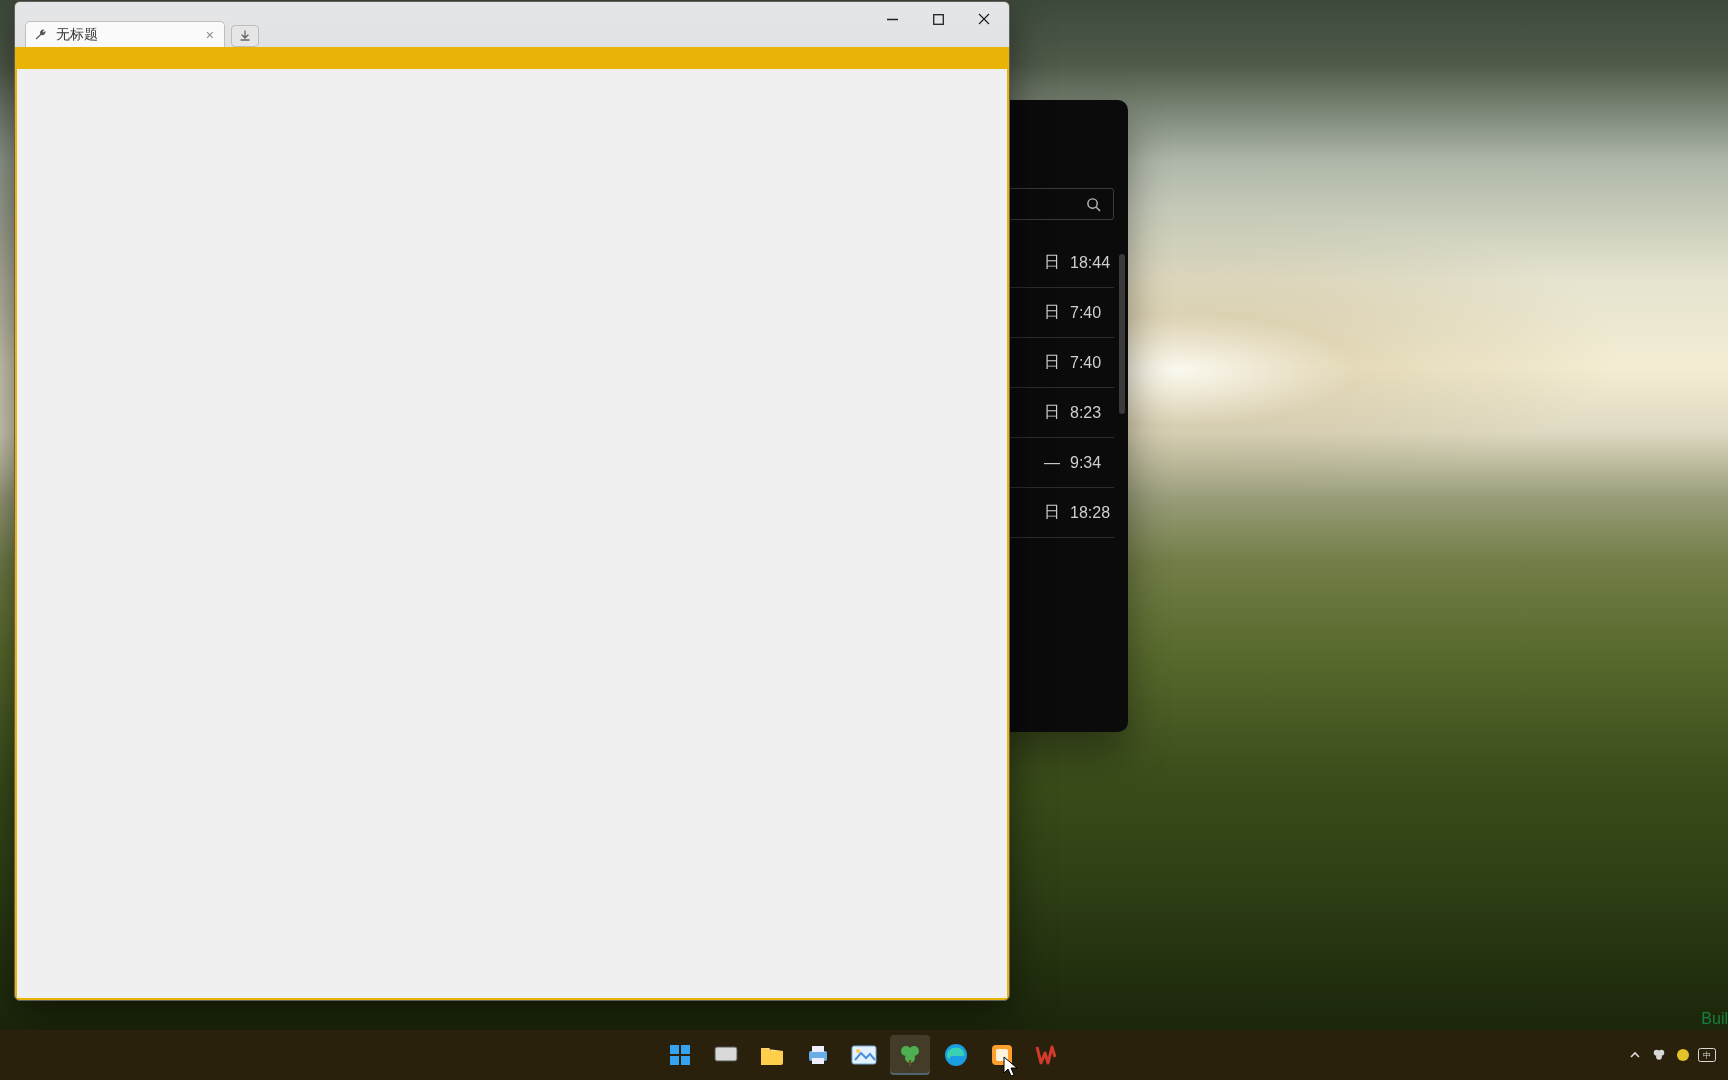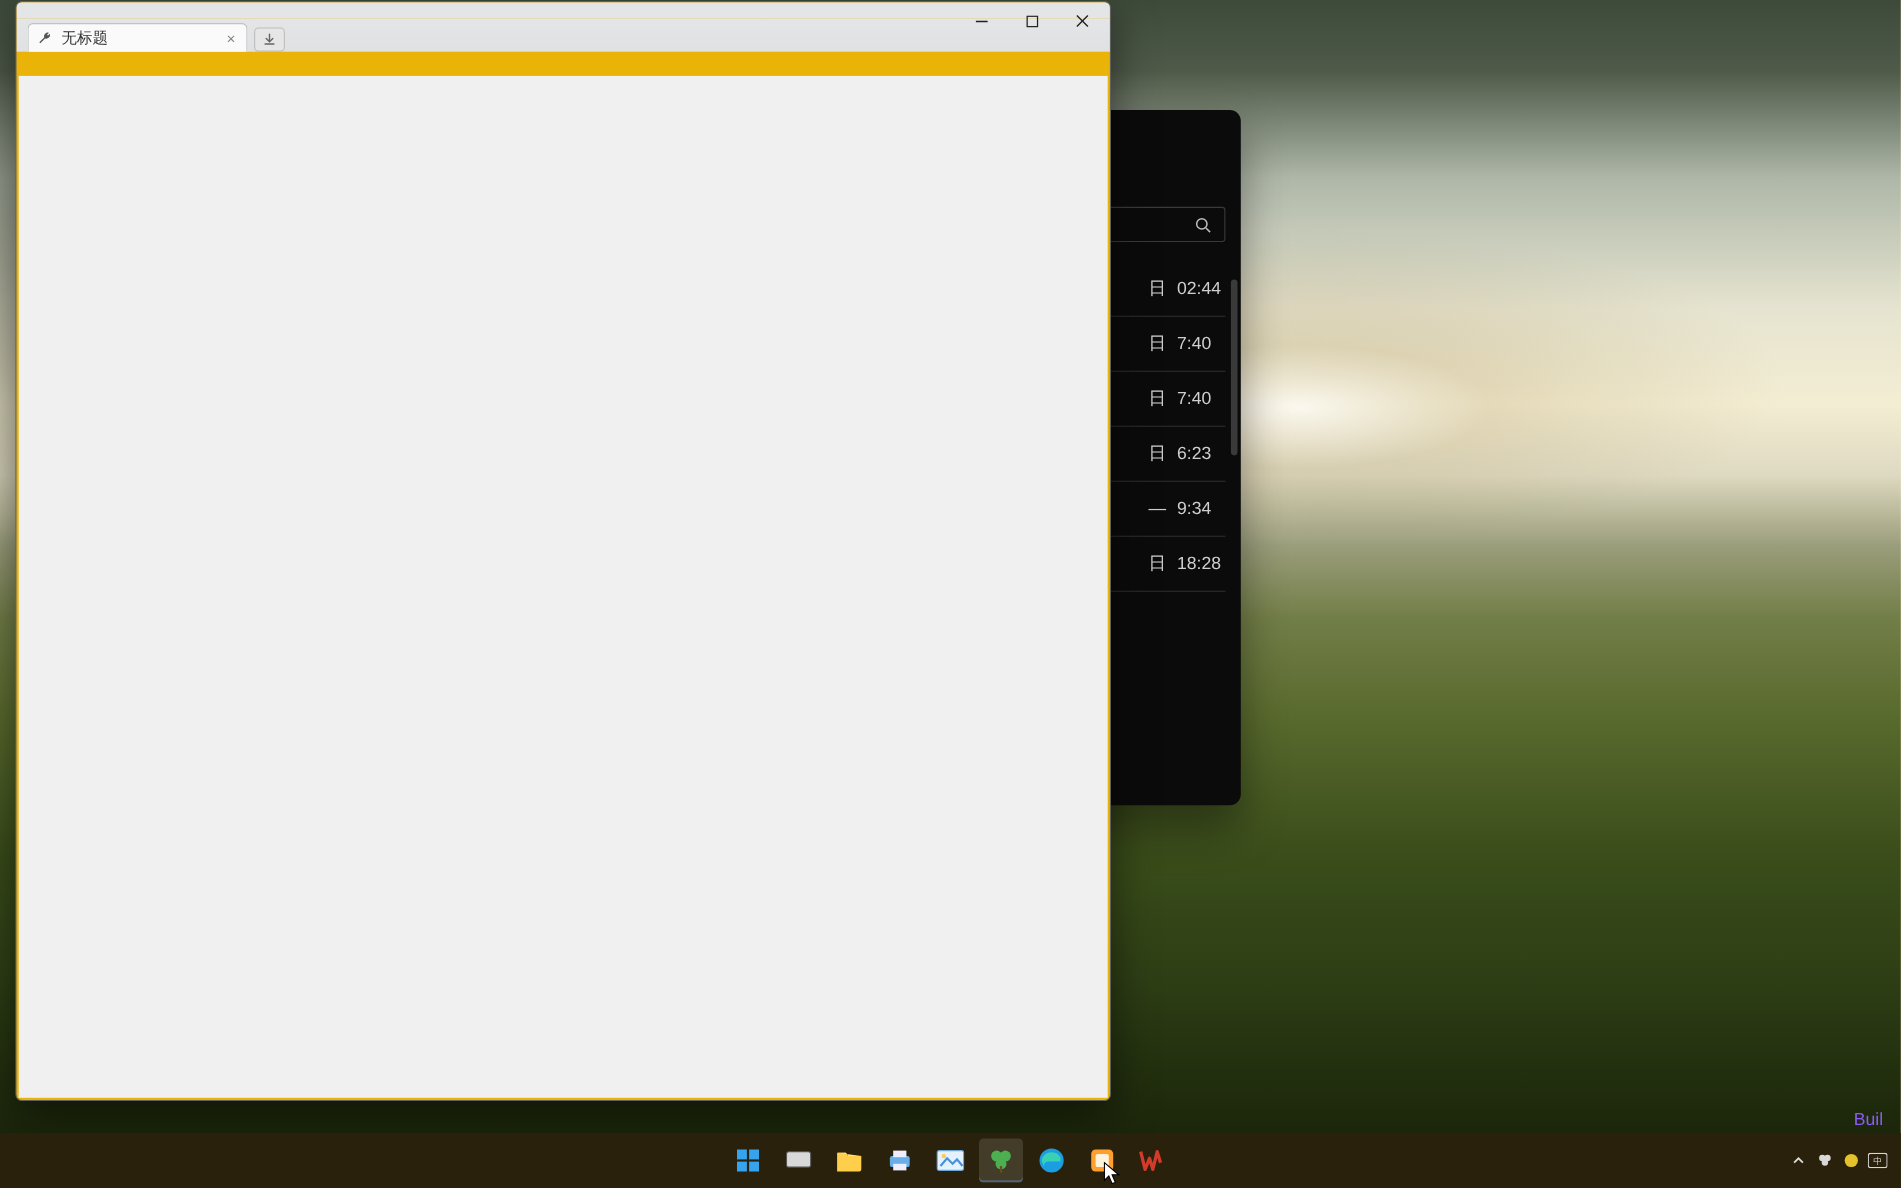--- a/index.html
+++ b/index.html
@@ -22,21 +22,21 @@
         radial-gradient(ellipse 600px 200px at 1200px 350px, rgba(230,220,200,.9), transparent 70%),
         radial-gradient(ellipse 900px 320px at 300px 260px, rgba(78,82,68,.6), transparent 72%);
       mix-blend-mode: multiply;
     }
     .desktop::after {
       content:""; position:absolute; inset:0;
       background:
         radial-gradient(ellipse 250px 80px at 1180px 370px, rgba(255,255,250,.85), transparent 70%);
     }
 
-    .build-tag { position:absolute; right:16px; bottom:52px; color:#8b5cf6; font-size:16px; }
+    .build-tag { position:absolute; right:0; bottom:52px; color:#15803d; font-size:16px; }
 
     
     .taskbar {
       position:absolute; bottom:0; left:0; right:0; height:50px;
       background:#2a210c; 
       display:flex; align-items:center; justify-content:center;
     }
     .taskbar-center { display:flex; gap:6px; align-items:center; }
     .taskbar-right { position:absolute; right:10px; display:flex; gap:2px; align-items:center; }
     .tb-btn {
@@ -125,33 +125,33 @@
     <span>
       <svg width="15" height="15" viewBox="0 0 16 16">
           <circle cx="7" cy="7" r="5" fill="none" stroke="#bdbdbd" stroke-width="1.5"></circle>
           <line x1="11" y1="11" x2="15" y2="15" stroke="#bdbdbd" stroke-width="1.5"></line>
         </svg>
     </span>
   </div>
   <div class="bgwin-list">
     <div class="bgwin-row">
       <span class="sep">日</span>
-      <span class="time">02:44</span>
+      <span class="time">18:44</span>
     </div>
     <div class="bgwin-row">
       <span class="sep">日</span>
       <span class="time">7:40</span>
     </div>
     <div class="bgwin-row">
       <span class="sep">日</span>
       <span class="time">7:40</span>
     </div>
     <div class="bgwin-row">
       <span class="sep">日</span>
-      <span class="time">6:23</span>
+      <span class="time">8:23</span>
     </div>
     <div class="bgwin-row">
       <span class="sep">—</span>
       <span class="time">9:34</span>
     </div>
     <div class="bgwin-row">
       <span class="sep">日</span>
       <span class="time">18:28</span>
     </div>
     <div class="bgwin-row" style="border-bottom:none;height:94px"></div>

